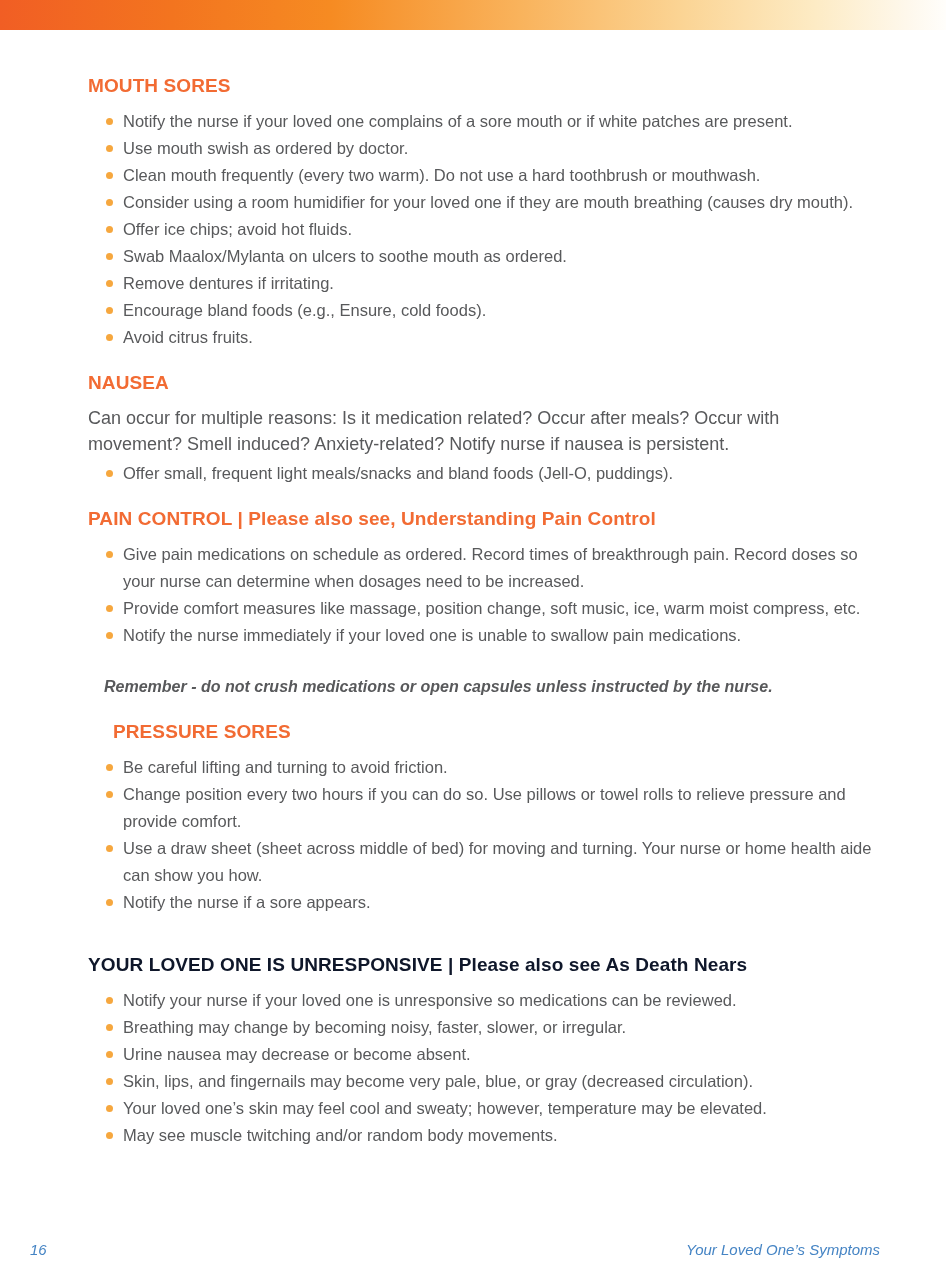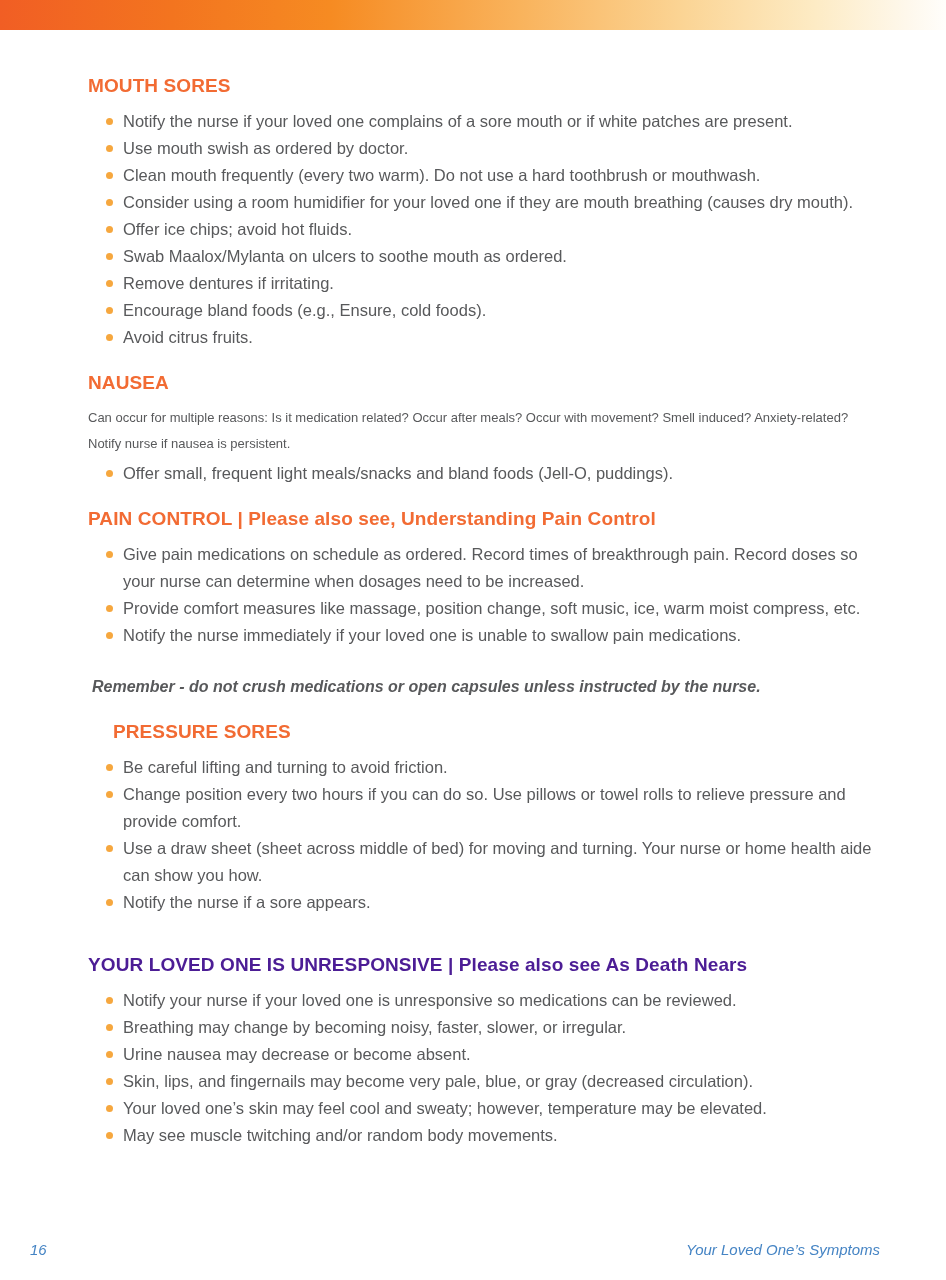--- a/index.html
+++ b/index.html
@@ -25,21 +25,21 @@
     padding: 45px 64px 0 88px;
   }
   section { margin-bottom: 21px; }
   h2 {
     font-size: 19px;
     font-weight: bold;
     margin: 0 0 11px 0;
     letter-spacing: 0.1px;
   }
   p.intro {
-    font-size: 13px;
+    font-size: 18px;
     line-height: 26px;
     margin: 0 0 3px 0;
     max-width: 790px;
   }
   ul.bullets {
     list-style: none;
     margin: 0;
     padding: 0 0 0 18px;
   }
   ul.bullets li {
@@ -55,21 +55,21 @@
     top: 10px;
     width: 7px;
     height: 7px;
     border-radius: 50%;
   }
   p.note {
     font-style: italic;
     font-weight: bold;
     font-size: 16px;
     line-height: 26px;
-    margin: 25px 0 0 4px;
+    margin: 25px 0 0 16px;
   }
   .footer {
     position: absolute;
     left: 0;
     right: 0;
     bottom: 22px;
     padding: 0 66px 0 30px;
     display: flex;
     justify-content: space-between;
     align-items: baseline;
@@ -121,21 +121,21 @@
     <h2 class="heading" style="color: rgb(242, 107, 51); margin-left: 25px;">PRESSURE SORES</h2>
     <ul class="bullets">
       <li><span class="dot" style="background: rgb(246, 167, 62);"></span><span>Be careful lifting and turning to avoid friction.</span></li>
       <li><span class="dot" style="background: rgb(246, 167, 62);"></span><span>Change position every two hours if you can do so. Use pillows or towel rolls to relieve pressure and provide comfort.</span></li>
       <li><span class="dot" style="background: rgb(246, 167, 62);"></span><span>Use a draw sheet (sheet across middle of bed) for moving and turning. Your nurse or home health aide can show you how.</span></li>
       <li><span class="dot" style="background: rgb(246, 167, 62);"></span><span>Notify the nurse if a sore appears.</span></li>
     </ul>
   </section>
 
   <section>
-    <h2 class="heading" style="color: #4c1d95; margin-top: 38px;">YOUR LOVED ONE IS UNRESPONSIVE | Please also see As Death Nears</h2>
+    <h2 class="heading" style="color: #0f172a; margin-top: 38px;">YOUR LOVED ONE IS UNRESPONSIVE | Please also see As Death Nears</h2>
     <ul class="bullets">
       <li><span class="dot" style="background: rgb(246, 167, 62);"></span><span>Notify your nurse if your loved one is unresponsive so medications can be reviewed.</span></li>
       <li><span class="dot" style="background: rgb(246, 167, 62);"></span><span>Breathing may change by becoming noisy, faster, slower, or irregular.</span></li>
       <li><span class="dot" style="background: rgb(246, 167, 62);"></span><span>Urine nausea may decrease or become absent.</span></li>
       <li><span class="dot" style="background: rgb(246, 167, 62);"></span><span>Skin, lips, and fingernails may become very pale, blue, or gray (decreased circulation).</span></li>
       <li><span class="dot" style="background: rgb(246, 167, 62);"></span><span>Your loved one’s skin may feel cool and sweaty; however, temperature may be elevated.</span></li>
       <li><span class="dot" style="background: rgb(246, 167, 62);"></span><span>May see muscle twitching and/or random body movements.</span></li>
     </ul>
   </section>
 

